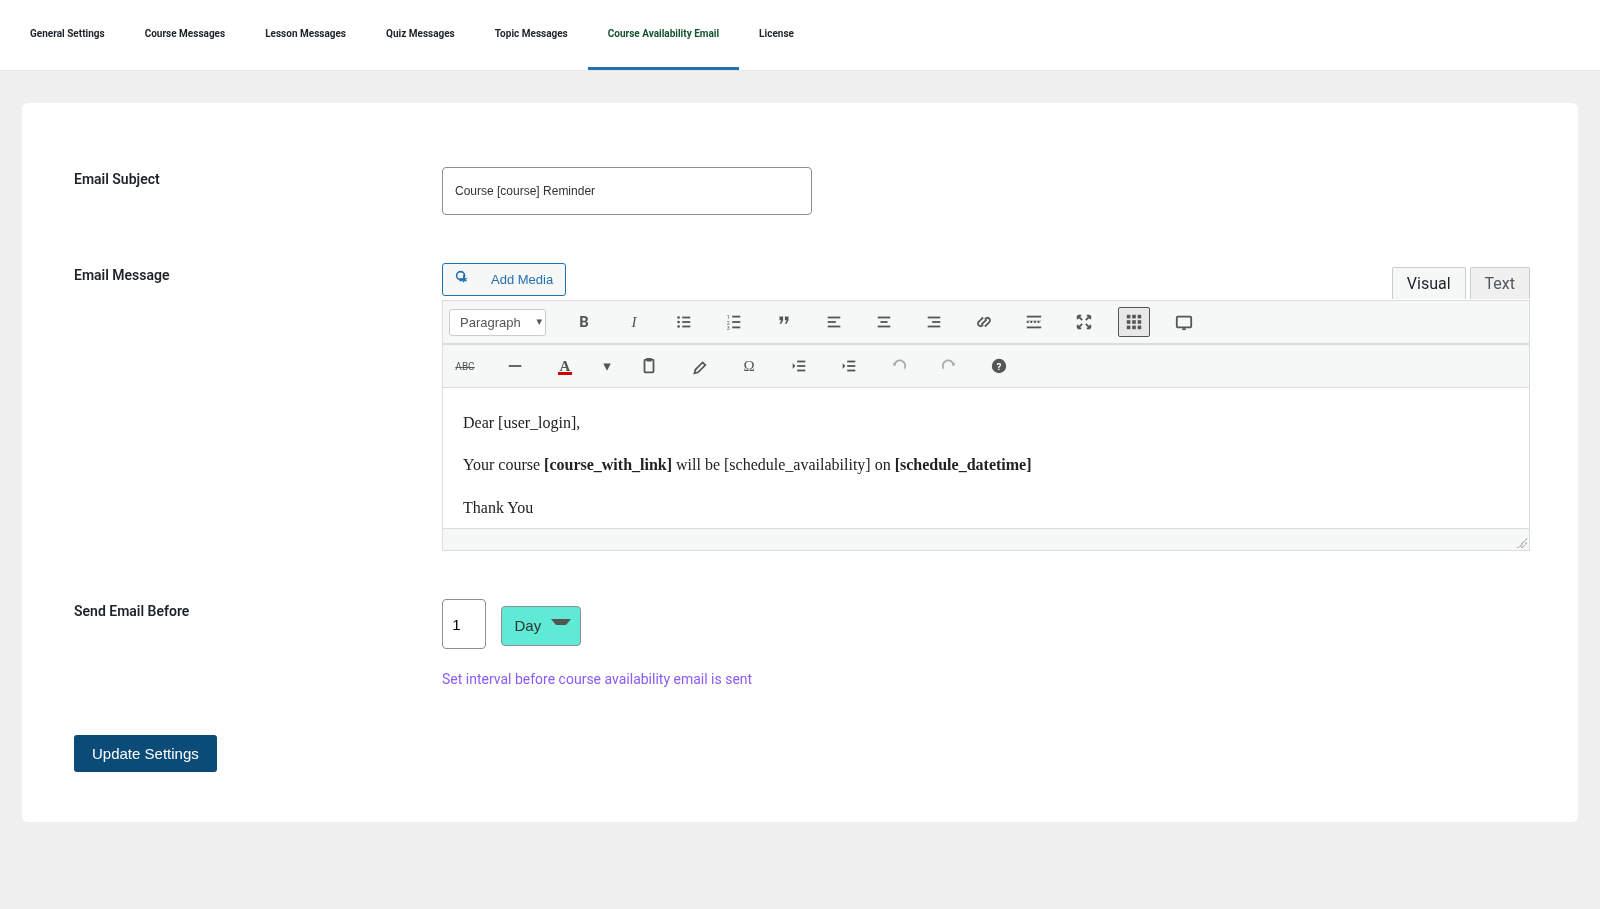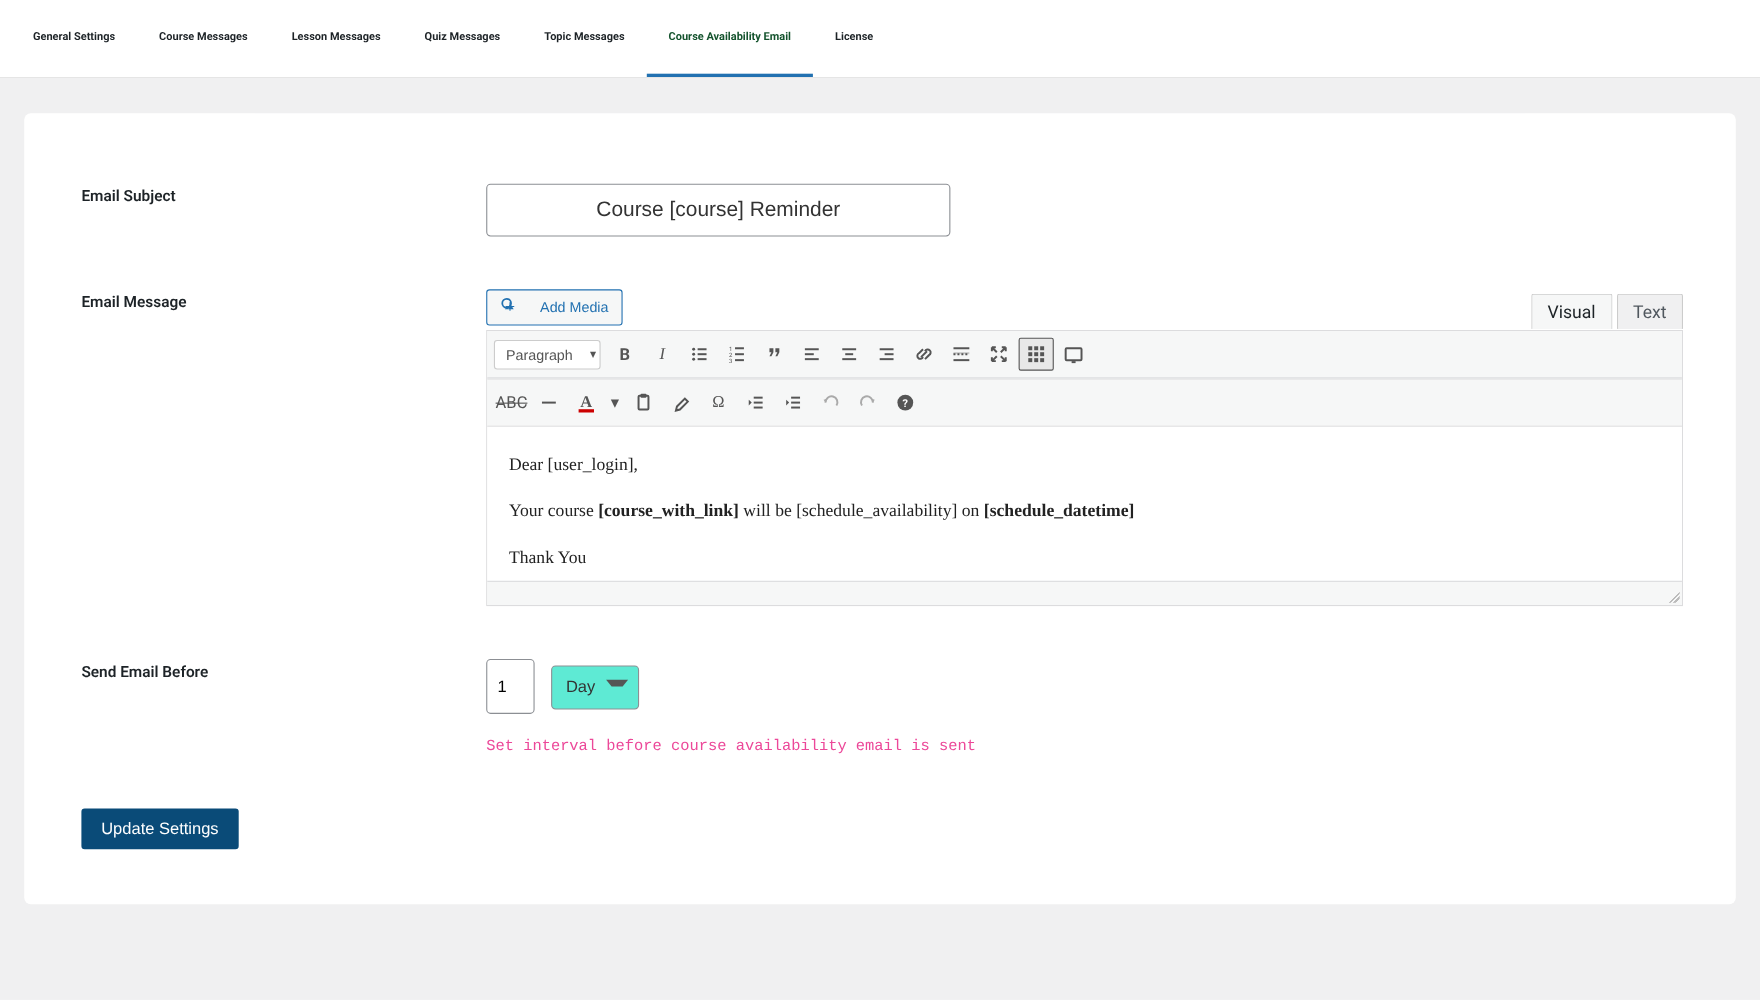--- a/index.html
+++ b/index.html
@@ -45,24 +45,23 @@
     font-weight: 600;
     font-size: 14px;
     color: #1d2327;
   }
   .row-val { flex: 1; padding-right: 48px; }
   .text-input {
     border: 1px solid #8c8f94;
     border-radius: 4px;
     padding: 0 12px;
     height: 48px;
-    width: 422px;
-    font-size: 19px;
+    width: 370px;
+    font-size: 12px;
     color: #333;
-    text-align: center;
   }
   .add-media-btn {
     display: inline-flex;
     align-items: center;
     gap: 20px;
     border: 1px solid #2271b1;
     border-radius: 3px;
     background: #f6f7f7;
     color: #2271b1;
     padding: 6px 12px;
@@ -91,21 +90,21 @@
     clear: both;
     border: 1px solid #dcdcde;
     margin-top: 4px;
   }
   .toolbar {
     background: #f6f7f7;
     border-bottom: 1px solid #dcdcde;
     padding: 6px 6px;
     display: flex;
     flex-wrap: wrap;
-    gap: 2px;
+    gap: 18px;
     align-items: center;
   }
   .toolbar2 { border-top: 1px solid #dcdcde; }
   .format-sel {
     border: 1px solid #ccc;
     background: #fff;
     padding: 5px 24px 5px 10px;
     font-size: 13px;
     color: #555;
     border-radius: 3px;
@@ -154,21 +153,21 @@
     text-align: center; font-size: 15px;
   }
   .unit-sel {
     height: 40px; border: 1px solid #8c8f94; border-radius: 4px;
     padding: 0 28px 0 12px; font-size: 15px; color: #333; background: #5eead4;
     appearance: none; margin-left: 12px; min-width: 80px;
   }
   .unit-wrap { position: relative; display: inline-block; vertical-align: middle; }
   .unit-wrap:after { content: ""; position: absolute; right: 10px; top: 13px; width: 10px; height: 6px;
     border-left: 5px solid transparent; border-right: 5px solid transparent; border-top: 6px solid #555; pointer-events: none; }
-  .help-text { color: #ec4899; font-size: 14px; margin-top: 22px; font-family: Liberation Mono, monospace; }
+  .help-text { color: #8b5cf6; font-size: 14px; margin-top: 22px; }
   .submit-row { padding: 24px 52px 0; }
   .primary-btn {
     background: #0a4b78; color: #fff; border: none; border-radius: 3px;
     padding: 10px 18px; font-size: 15px; font-weight: 500; cursor: pointer;
   }
   .color-underline { position: relative; display: inline-flex; align-items: center; justify-content: center; }
   .color-underline .und { position: absolute; bottom: 5px; width: 14px; height: 3px; background: #c00; }
   .editor-content::-webkit-scrollbar { width: 16px; background: #f2f2f2; }
   .editor-content::-webkit-scrollbar-thumb { background: #c7c7c7; border-radius: 3px; border: 3px solid #f2f2f2; }
 </style>
@@ -299,21 +298,21 @@
               </svg>
             </span>
           <span class="tbtn" title="Distraction-free">
               <svg viewBox="0 0 20 20">
                 <rect x="2" y="4" width="16" height="12" rx="1" fill="none" stroke="#555" stroke-width="2"></rect>
                 <rect x="8" y="17" width="4" height="2"></rect>
               </svg>
             </span>
         </div>
         <div class="toolbar toolbar2">
-          <span class="tbtn" style="font-size:15px;text-decoration:line-through" title="Strikethrough">ABC</span>
+          <span class="tbtn" style="font-size:10px;text-decoration:line-through" title="Strikethrough">ABC</span>
           <span class="tbtn" title="Horizontal line">
               <svg viewBox="0 0 20 20">
                 <rect x="3" y="9" width="14" height="2"></rect>
               </svg>
             </span>
           <span class="tbtn color-underline" title="Text color">
               <span style="font-family:serif;font-weight:bold">A</span>
               <span class="und"></span>
             </span>
           <span class="tbtn" style="width:16px">▾</span>

